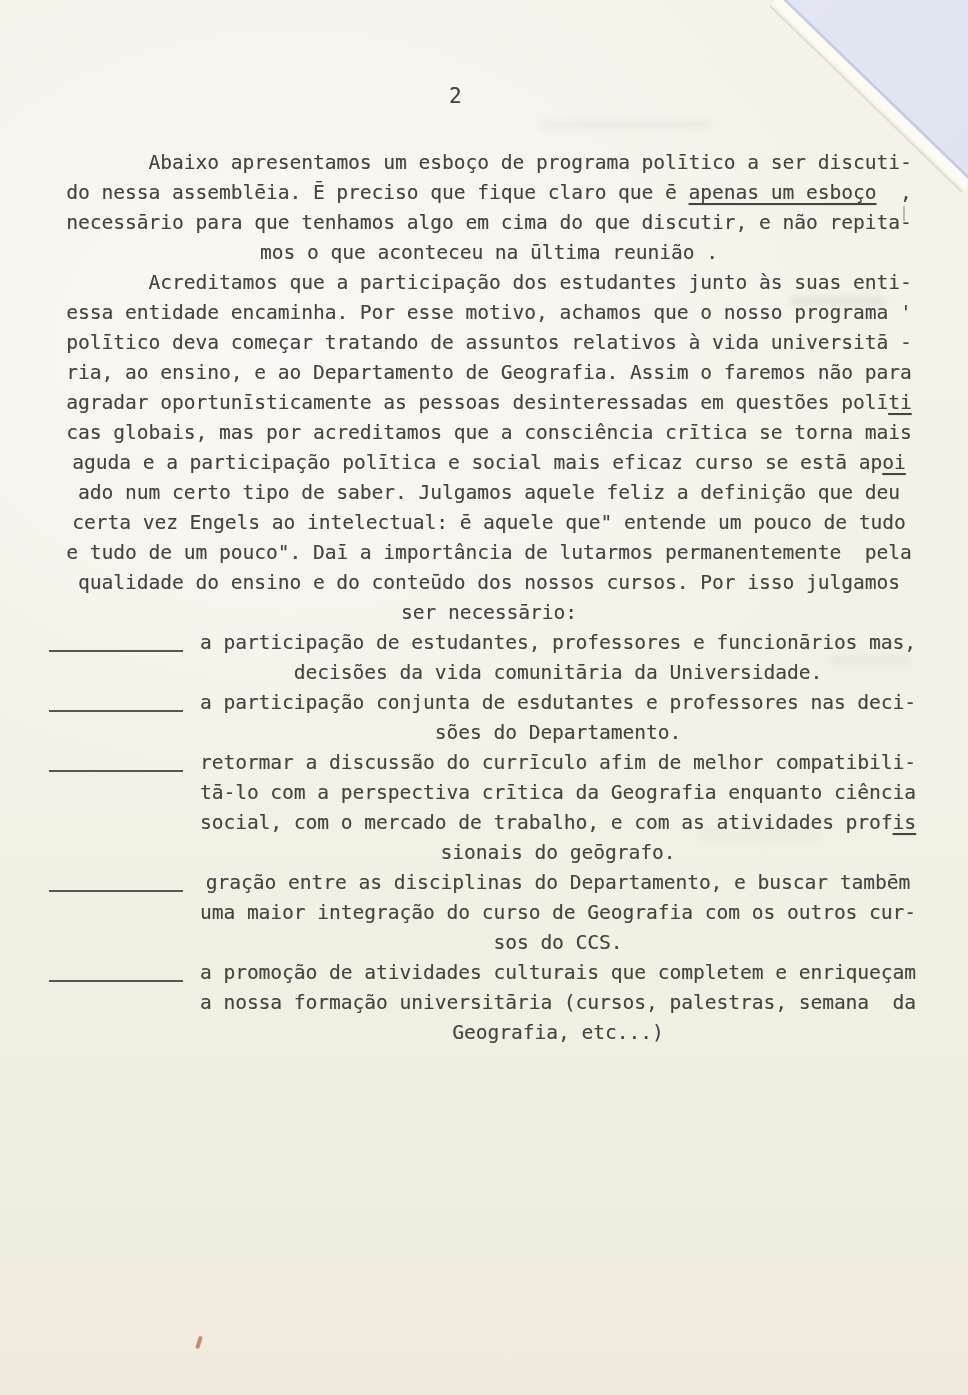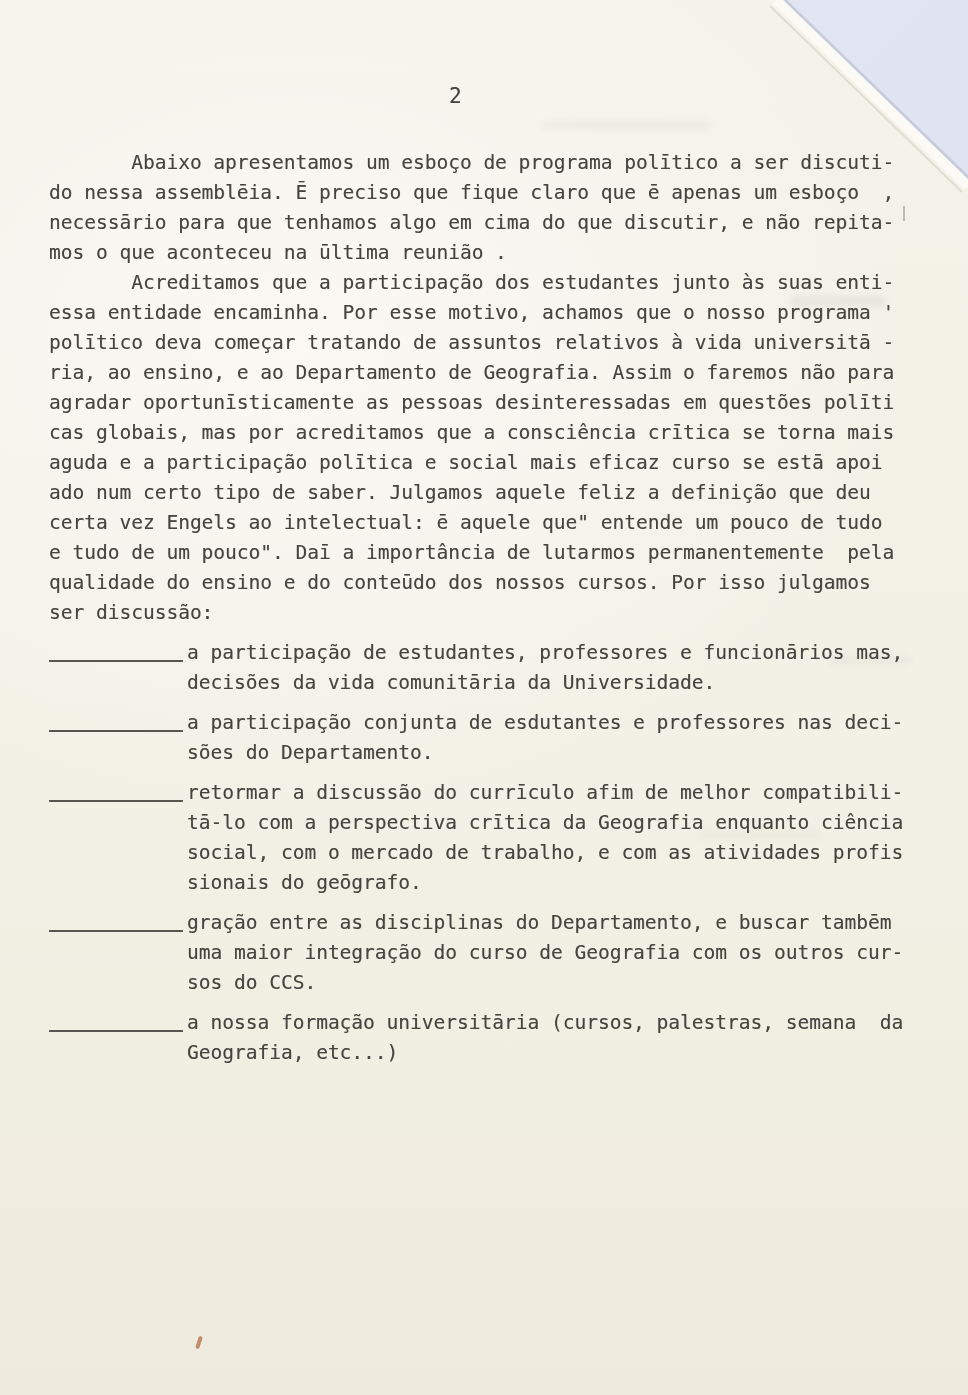--- a/index.html
+++ b/index.html
@@ -32,23 +32,23 @@
   .page-number{
     position:absolute; left:449px; top:84px;
     font-size:21px; line-height:24px;
     text-shadow:0.3px 0.2px 0 rgba(64,62,58,0.35);
   }
   .doc{
     position:absolute; left:49px; top:148px; width:880px;
     font-size:19.5px; line-height:30px;
     text-shadow:0.3px 0.2px 0 rgba(64,62,58,0.35);
   }
-  .line{ white-space:pre; }
-  .u{ text-decoration-thickness:2px; text-underline-offset:4px; }
-  .list-item{ position:relative; padding-left:138px; margin-top:10px; }
+  .line{ white-space:pre;text-align:center; }
+  .u{ text-decoration:underline; text-decoration-thickness:2px; text-underline-offset:4px; }
+  .list-item{ position:relative; padding-left:138px; }
   .blank-rule{
     position:absolute; left:0; top:22px;
     width:134px; height:0;
     border-bottom:2px solid #58564f;
   }
 
   .smudge{ position:absolute; background:#8d8b84; filter:blur(3px); border-radius:4px; }
   .sm1{ left:540px; top:120px; width:170px; height:10px; opacity:0.07; }
   .sm2{ left:790px; top:296px; width:95px;  height:11px; opacity:0.12; }
   .sm3{ left:830px; top:655px; width:80px;  height:10px; opacity:0.08; }
@@ -92,21 +92,21 @@
           <div class="line"><span>essa entidade encaminha. Por esse motivo, achamos que o nosso programa '</span></div>
           <div class="line"><span>polītico deva começar tratando de assuntos relativos à vida universitā -</span></div>
           <div class="line"><span>ria, ao ensino, e ao Departamento de Geografia. Assim o faremos não para</span></div>
           <div class="line"><span>agradar oportunīsticamente as pessoas desinteressadas em questões polī</span><span class="u">ti</span></div>
           <div class="line"><span>cas globais, mas por acreditamos que a consciência crītica se torna mais</span></div>
           <div class="line"><span>aguda e a participação polītica e social mais eficaz curso se estā ap</span><span class="u">oi</span></div>
           <div class="line"><span>ado num certo tipo de saber. Julgamos aquele feliz a definição que deu</span></div>
           <div class="line"><span>certa vez Engels ao intelectual: ē aquele que" entende um pouco de tudo</span></div>
           <div class="line"><span>e tudo de um pouco". Daī a importância de lutarmos permanentemente  pela</span></div>
           <div class="line"><span>qualidade do ensino e do conteūdo dos nossos cursos. Por isso julgamos</span></div>
-          <div class="line"><span>ser discussão:</span></div>
+          <div class="line"><span>ser necessārio:</span></div>
         </div>
         <div class="list-item">
           <span class="blank-rule"></span>
           <div class="line"><span>a participação de estudantes, professores e funcionārios mas,</span></div>
           <div class="line"><span>decisões da vida comunitāria da Universidade.</span></div>
         </div>
         <div class="list-item">
           <span class="blank-rule"></span>
           <div class="line"><span>a participação conjunta de esdutantes e professores nas deci-</span></div>
           <div class="line"><span>sões do Departamento.</span></div>
@@ -119,20 +119,21 @@
           <div class="line"><span>sionais do geōgrafo.</span></div>
         </div>
         <div class="list-item">
           <span class="blank-rule"></span>
           <div class="line"><span>gração entre as disciplinas do Departamento, e buscar tambēm</span></div>
           <div class="line"><span>uma maior integração do curso de Geografia com os outros cur-</span></div>
           <div class="line"><span>sos do CCS.</span></div>
         </div>
         <div class="list-item">
           <span class="blank-rule"></span>
+          <div class="line"><span>a promoção de atividades culturais que completem e enriqueçam</span></div>
           <div class="line"><span>a nossa formação universitāria (cursos, palestras, semana  da</span></div>
           <div class="line"><span>Geografia, etc...)</span></div>
         </div>
       </div>
 
     <div class="speck"></div>
     <div class="tick"></div>
   </div>
 
   <svg class="edge" width="968" height="1395" viewBox="0 0 968 1395">

